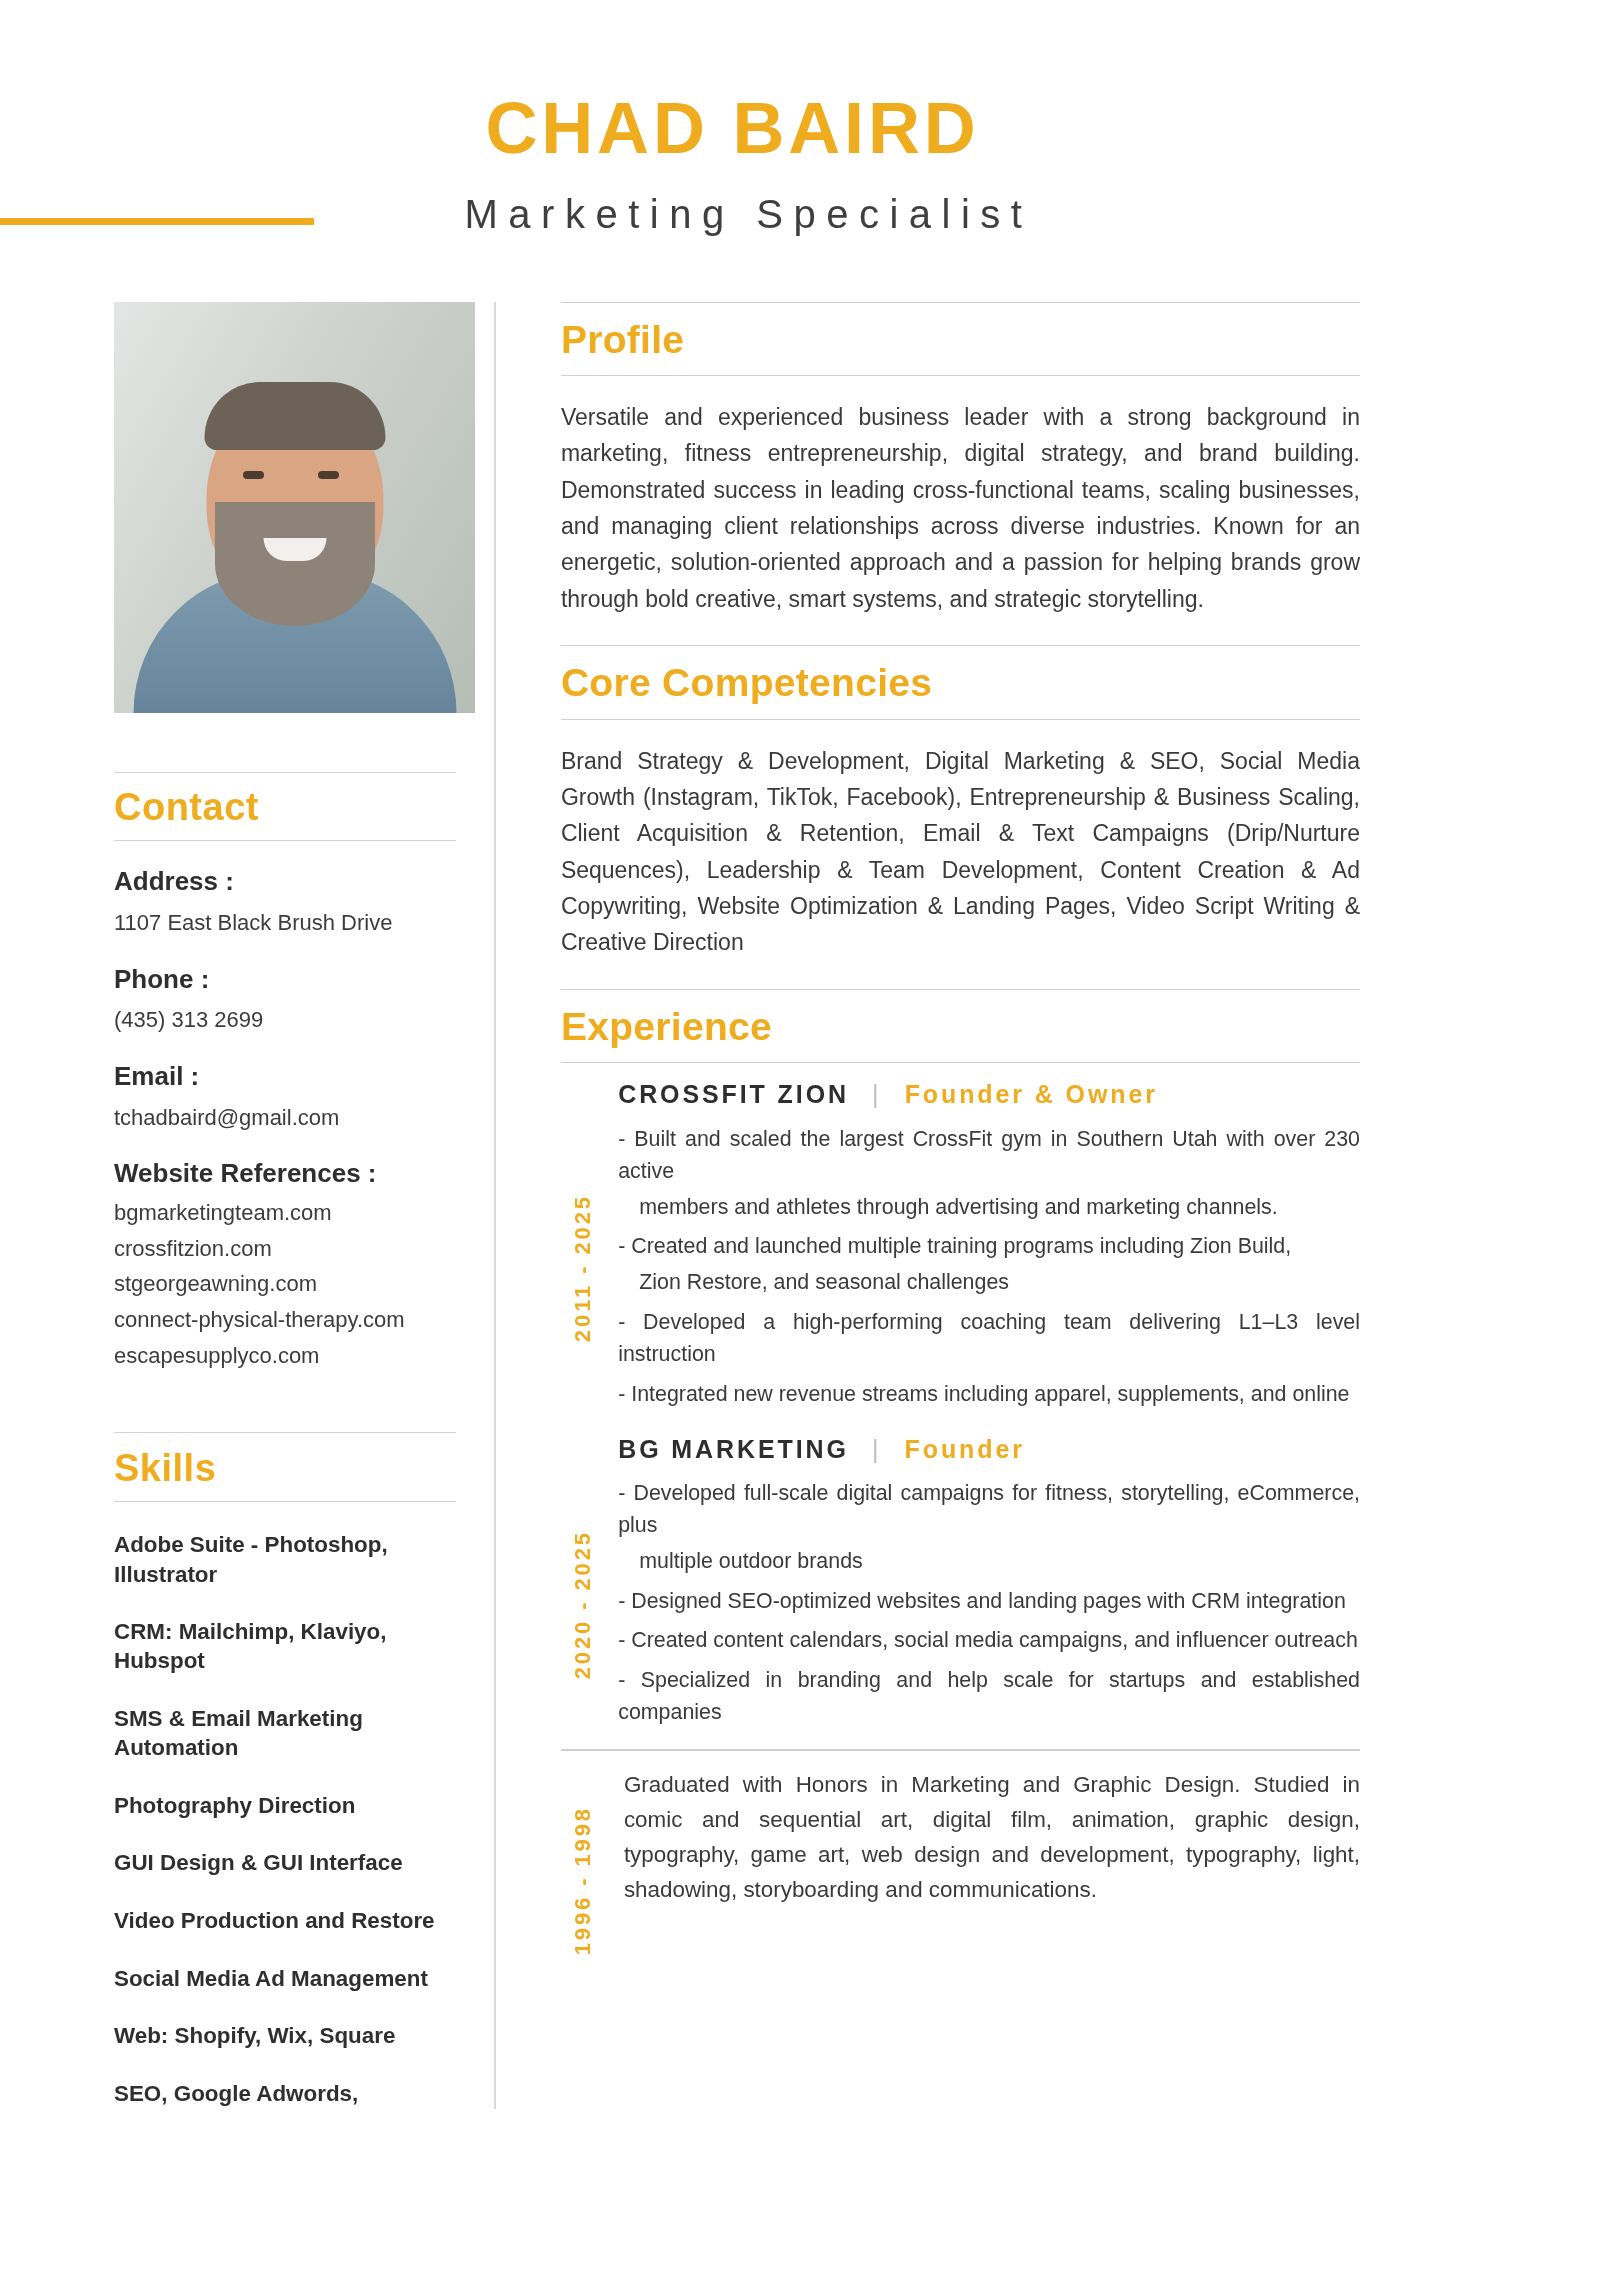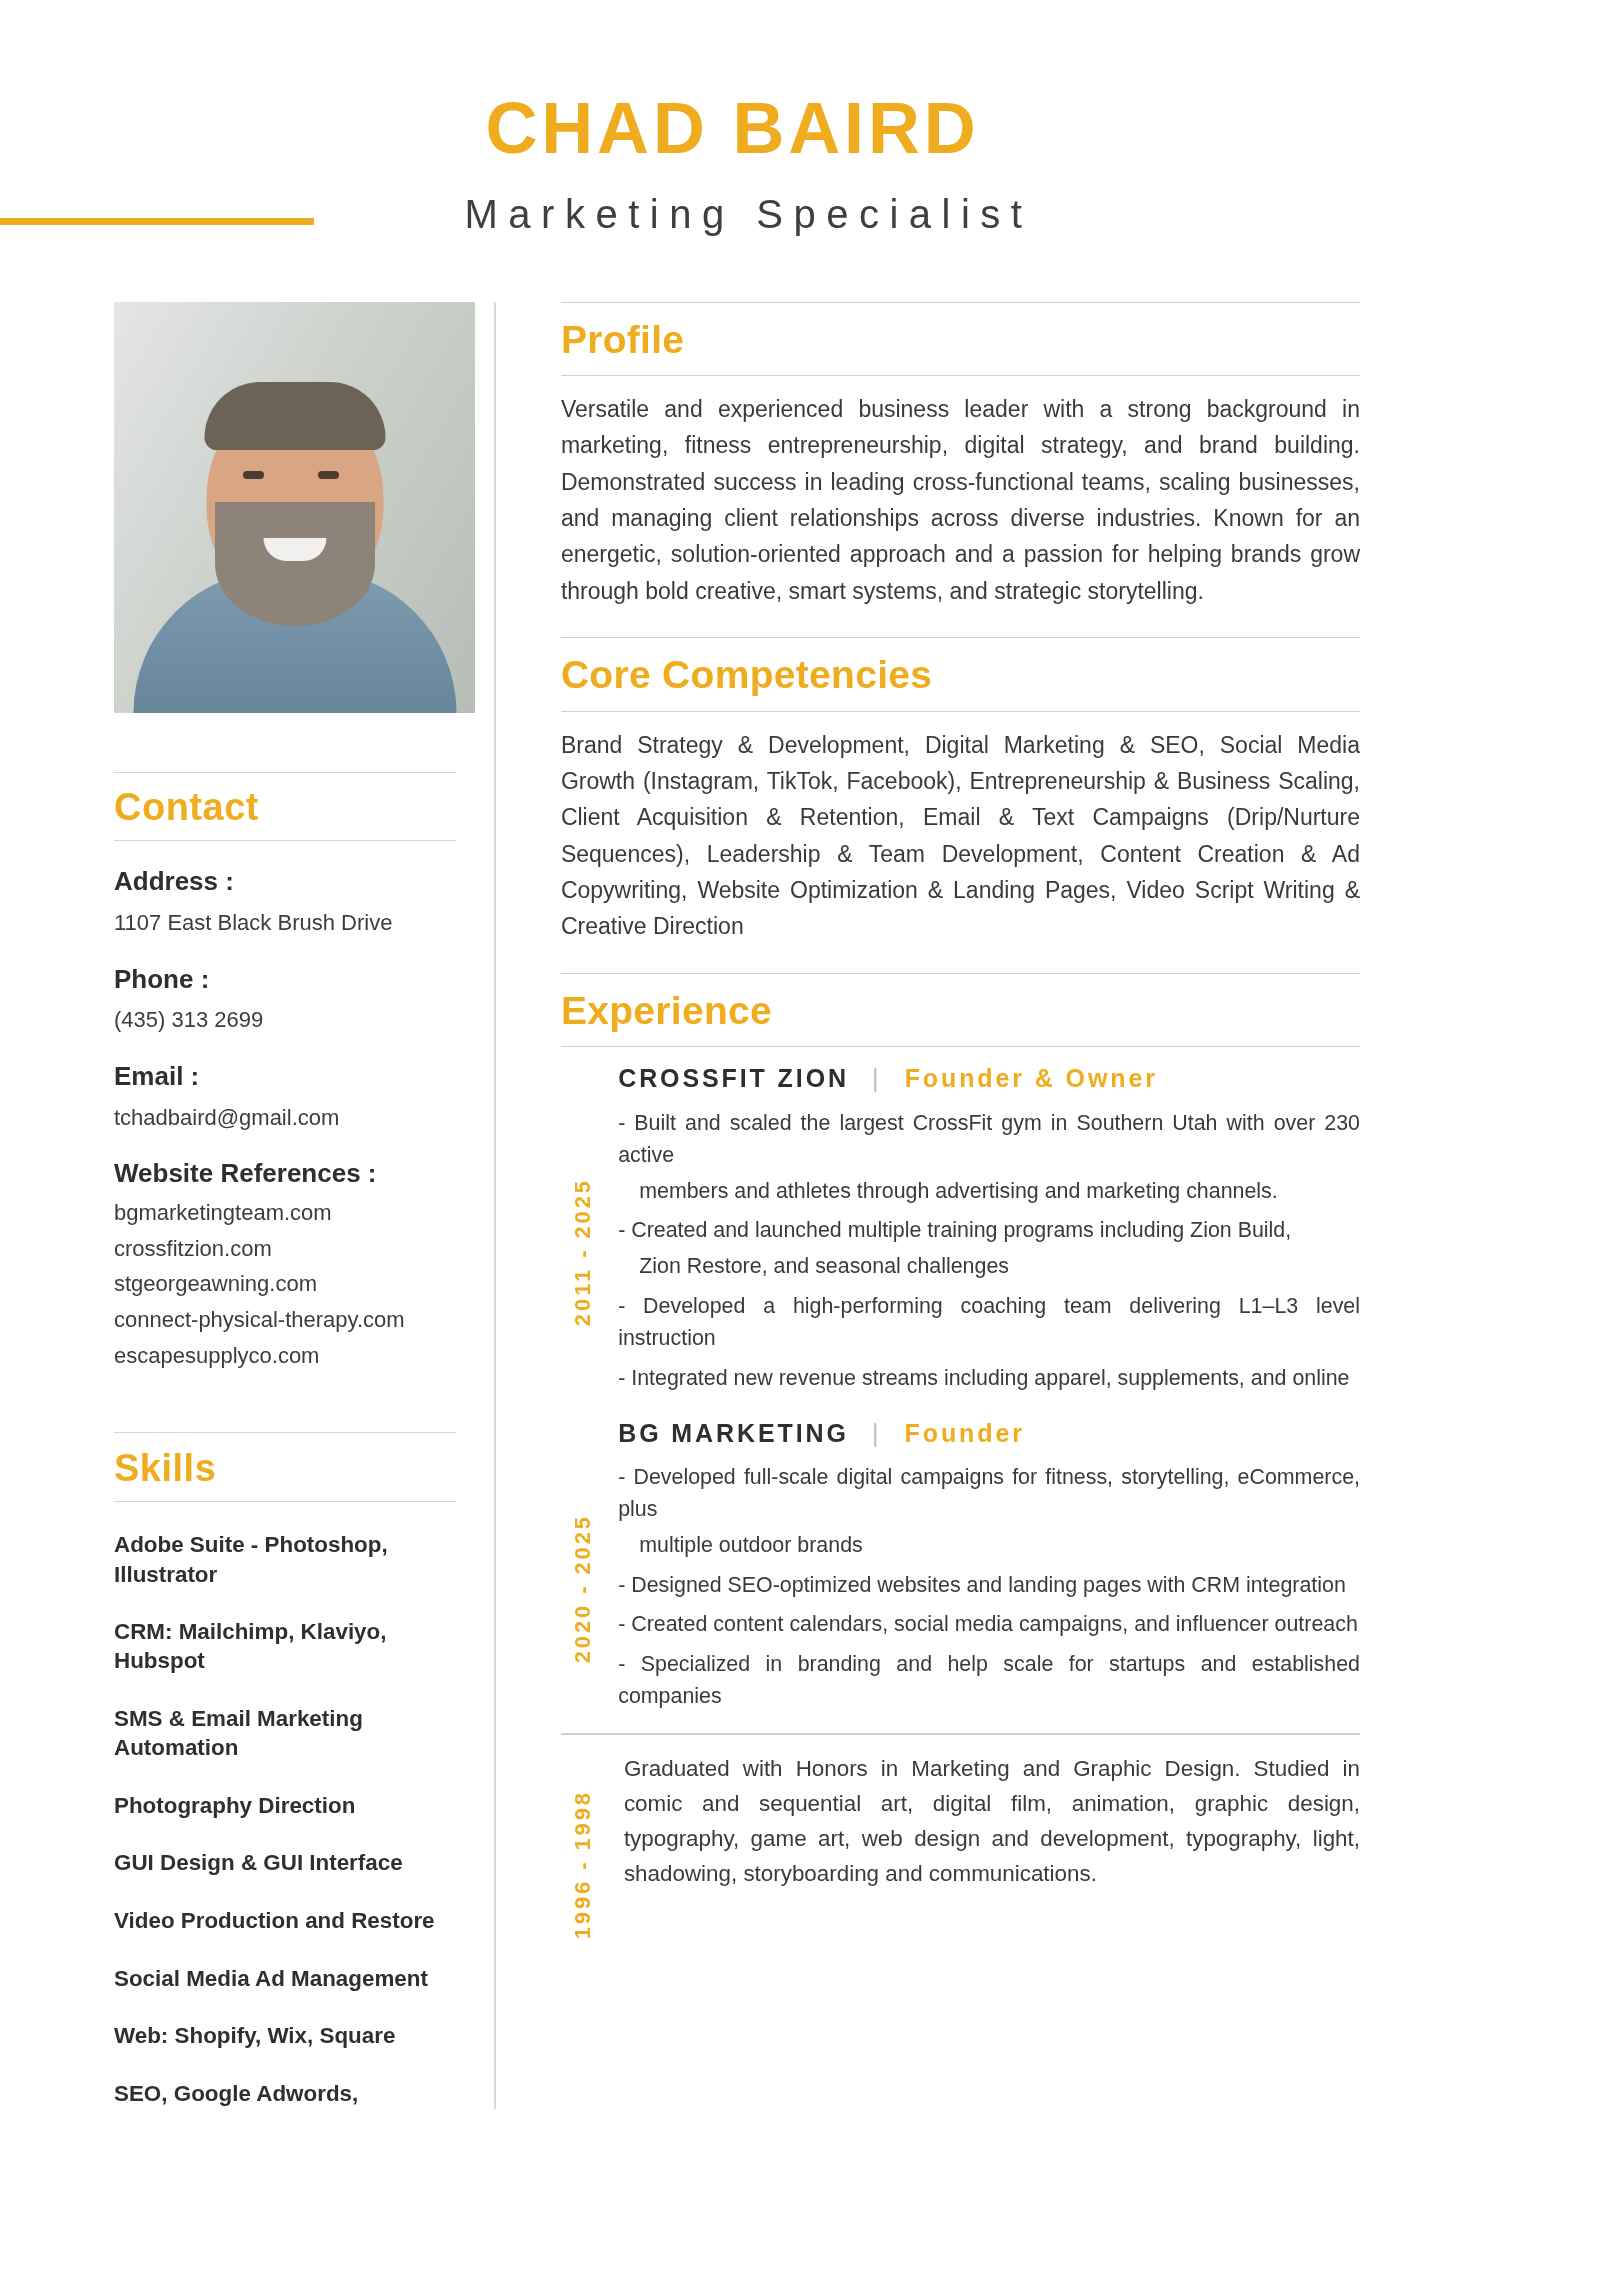--- a/index.html
+++ b/index.html
@@ -206,21 +206,21 @@
     margin: 15px 0 13.3px 0;
     letter-spacing: 0.3px;
   }
   .r-para {
     font-size: 23px;
     line-height: 1.58;
     color: #3a3a3a;
     text-align: justify;
     margin-bottom: 28.5px;
   }
-  .r-para.first { margin-top: 15px; }
+  .r-para.first { margin-top: 23px; }
 
   
   .entry {
     display: flex;
     margin-top: 17px;
     margin-bottom: 13.3px;
   }
   .date-rail {
     flex: 0 0 44px;
     display: flex;

